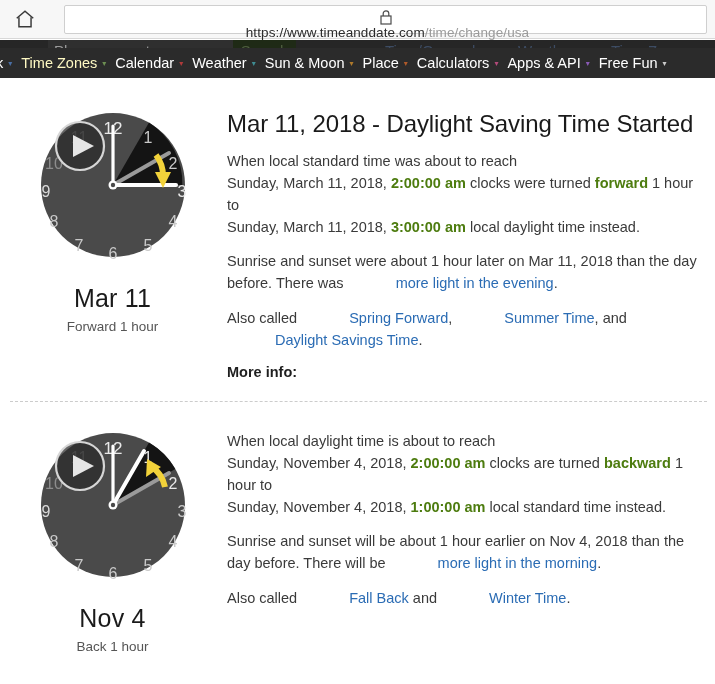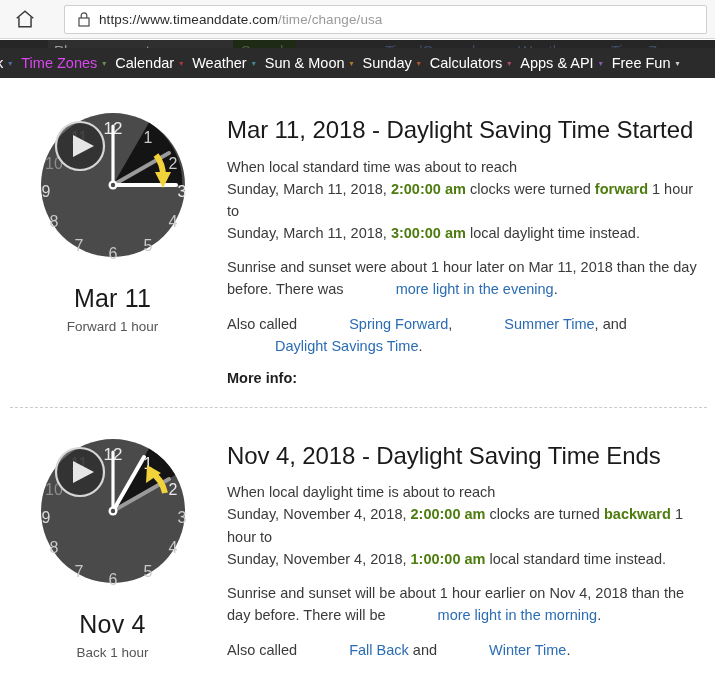--- a/index.html
+++ b/index.html
@@ -26,20 +26,21 @@
   }
   #home-button svg { display: block; }
   #url-field {
     position: absolute; left: 64px; top: 5px;
     width: 643px; height: 29px;
     background: #ffffff;
     border: 1px solid #cfcfcf;
     border-radius: 2px;
     display: flex; align-items: center;
     padding: 4px 8px;
+    flex-direction: column;
   }
   #lock-icon { width: 22px; display: flex; align-items: center; justify-content: center; }
   #url-text {
     font-size: 13.5px;
     color: #9a9a9a;
     white-space: nowrap;
     letter-spacing: 0.1px;
     padding-left: 4px;
   }
   #url-text b { color: #2b2b2b; font-weight: 400; }
@@ -91,21 +92,21 @@
   .nav-item {
     display: flex; align-items: center;
     color: #ffffff;
     font-size: 14.5px;
     white-space: nowrap;
     padding: 0 0 0 0;
     margin-right: 9px;
     cursor: pointer;
   }
   .nav-item:first-child { margin-left: -4px; }
-  .nav-item.active .nav-label { color: #d946ef; }
+  .nav-item.active .nav-label { color: #fef9c3; }
   .nav-label { padding-right: 5px; }
   .nav-caret {
     font-size: 8px;
     line-height: 1;
     transform: translateY(1px);
   }
 
   #nav-bottom-edge {
     position: absolute; left: 0; top: 78px;
     width: 715px; height: 4px;
@@ -153,21 +154,21 @@
   }
 
   .text-col {
     flex: 1;
     padding: 28px 12px 0 2px;
   }
   .event-title {
     font-size: 24px;
     font-weight: 400;
     color: #1a1a1a;
-    margin: 6px 0 12px 0;
+    margin: 0 0 12px 0;
     line-height: 1.15;
     letter-spacing: -0.1px;
   }
   .event-p {
     font-size: 14.5px;
     color: #3a3a3a;
     line-height: 1.52;
     margin: 0 0 13px 0;
   }
   .event-p.tight { margin-bottom: 12px; }
@@ -233,21 +234,21 @@
     </div>
     <div class="nav-item">
       <span class="nav-label">Weather</span>
       <span class="nav-caret" style="color: rgb(63, 141, 147);">▾</span>
     </div>
     <div class="nav-item">
       <span class="nav-label">Sun &amp; Moon</span>
       <span class="nav-caret" style="color: rgb(176, 122, 42);">▾</span>
     </div>
     <div class="nav-item">
-      <span class="nav-label">Sunday</span>
+      <span class="nav-label">Place</span>
       <span class="nav-caret" style="color: rgb(176, 90, 42);">▾</span>
     </div>
     <div class="nav-item">
       <span class="nav-label">Calculators</span>
       <span class="nav-caret" style="color: rgb(179, 74, 122);">▾</span>
     </div>
     <div class="nav-item">
       <span class="nav-label">Apps &amp; API</span>
       <span class="nav-caret" style="color: rgb(138, 90, 181);">▾</span>
     </div>
@@ -347,21 +348,20 @@
             <circle cx="42" cy="36" r="24" fill="#2b2b2b" fill-opacity="0.72" stroke="#d6d6d6" stroke-width="2.2"></circle>
             <path d="M35 25 L56 36 L35 47 Z" fill="#e6e6e6"></path>
           </g>
         </svg>
       </div>
       <div class="clock-date">Nov 4</div>
       <div class="clock-sub">Back 1 hour</div>
     </div>
 
     <div class="text-col">
-      <h2 class="event-title">Nov 4, 2018 - Daylight Saving Time Ends</h2>
 
       <p class="event-p tight">
         <span>When local daylight time is about to reach</span><br>
         <span>Sunday, November 4, 2018, </span><b>2:00:00 am</b><span> clocks are turned </span><b>backward</b><span> 1 hour to</span><br>
         <span>Sunday, November 4, 2018, </span><b>1:00:00 am</b><span> local standard time instead.</span>
       </p>
 
       <p class="event-p">
         <span>Sunrise and sunset will be about 1 hour earlier on Nov 4, 2018 than the day before. There will be </span><a class="lnk">more light in the morning</a><span>.</span>
       </p>

